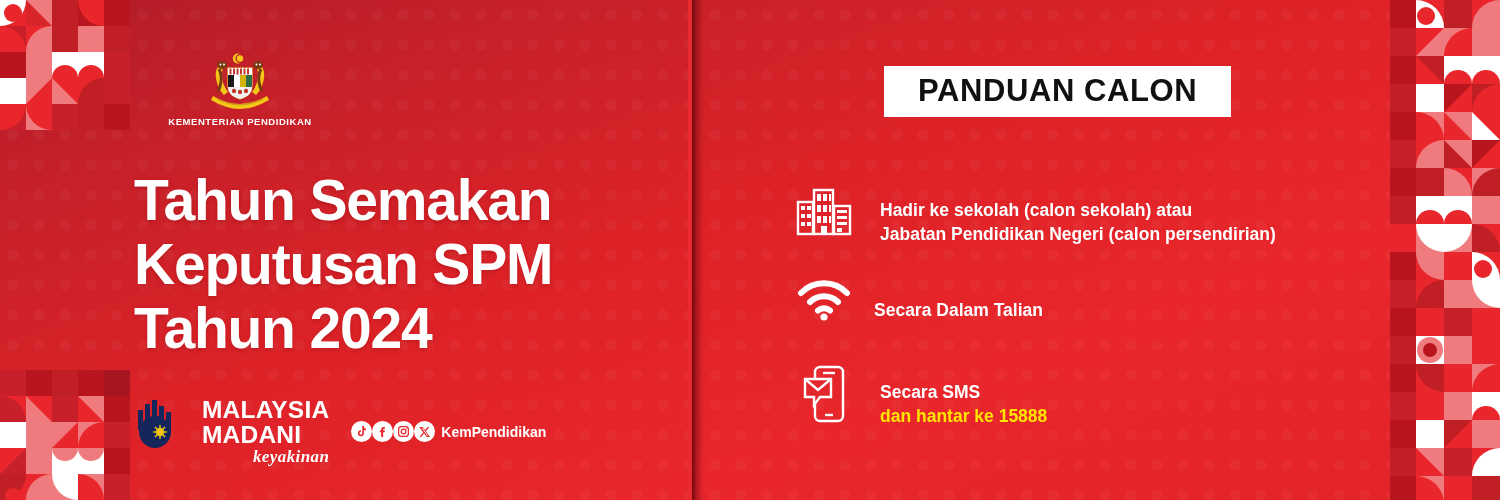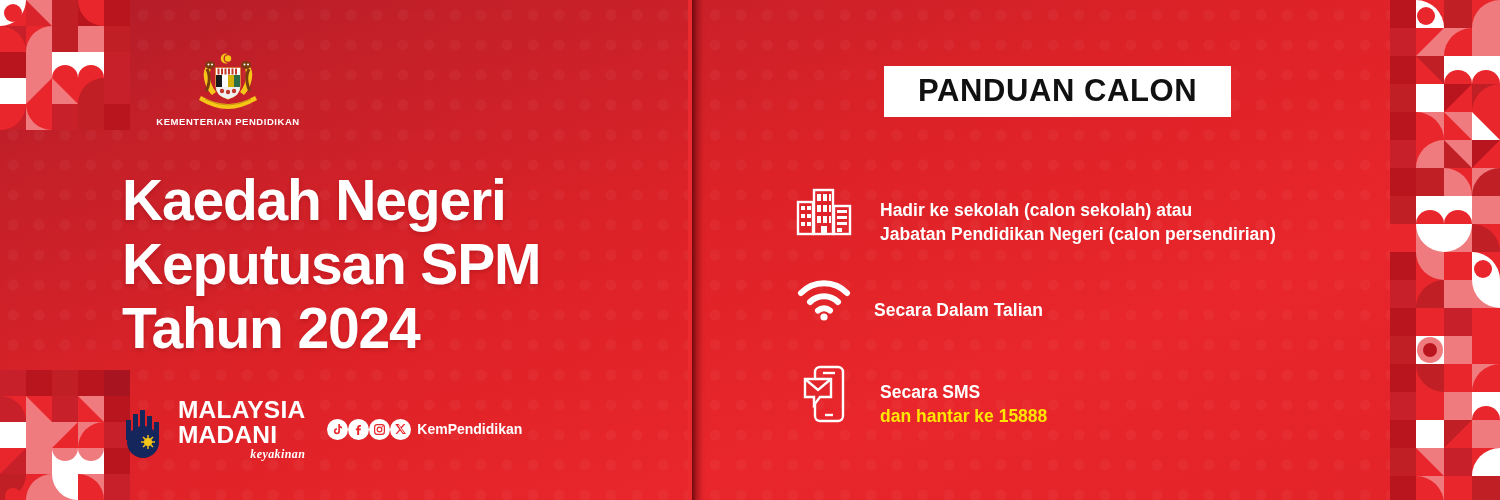--- a/index.html
+++ b/index.html
@@ -19,21 +19,21 @@
     position: absolute; inset: 0;
     opacity: .10;
     background-image:
       radial-gradient(circle at 50% 50%, rgba(255,255,255,.35) 0 5px, transparent 6px);
     background-size: 26px 30px;
     pointer-events: none;
   }
 
   
   #left-panel {
-    position: absolute; left: 0; top: 0; width: 768px; height: 500px;
+    position: absolute; left: 12px; top: 0; width: 768px; height: 500px;
   }
   #divider-shadow {
     position: absolute; left: 692px; top: 0; width: 14px; height: 500px;
     background: linear-gradient(to right, rgba(90,5,10,.85) 0%, rgba(120,10,15,.45) 35%, rgba(160,20,25,.10) 75%, rgba(200,30,35,0) 100%);
   }
   #divider-line {
     position: absolute; left: 688px; top: 0; width: 5px; height: 500px;
     background: #ea2a2e;
   }
 
@@ -58,28 +58,28 @@
     line-height: 64px;
     letter-spacing: -1.2px;
     text-shadow: 0 2px 4px rgba(110,0,6,.25);
   }
   #headline span { display: block; white-space: nowrap; }
 
   #footer-row {
     position: absolute; left: 120px; top: 398px;
     display: flex; align-items: center; gap: 22px;
   }
-  #madani-logo { display: flex; align-items: flex-end; gap: 12px; }
+  #madani-logo { display: flex; align-items: flex-start; gap: 24px; }
   #madani-wordmark { color: #fff; line-height: 1; }
   .madani-line {
     font-weight: 800; font-size: 24.5px; letter-spacing: .2px;
     display: block; white-space: nowrap;
   }
   #madani-tag {
-    display: block; text-align: right; font-size: 12px;
+    display: block; text-align: right; font-size: 17px;
     font-style: italic; font-weight: 700; font-family: "Liberation Serif", serif;
     margin-top: 1px; letter-spacing: .4px;
   }
   #social-row { display: flex; align-items: center; }
   .social-icon {
     width: 21px; height: 21px; border-radius: 50%;
     background: #ffffff; display: flex; align-items: center; justify-content: center;
   }
   #social-handle {
     color: #ffffff; font-size: 14px; font-weight: 700; margin-left: 6px; white-space: nowrap;
@@ -401,21 +401,21 @@
         <circle cx="33" cy="40" r="2.2" fill="#c0392b"></circle>
         <circle cx="39" cy="39" r="2.2" fill="#c0392b"></circle>
 
         <path d="M6 44 q14 8 27 8 q13 0 27 -8 l2 4 q-15 9 -29 9 q-14 0 -29 -9 Z" fill="#f5c518"></path>
         <path d="M10 47 q12 6 23 6 q11 0 23 -6" stroke="#b8860b" stroke-width="0.8" fill="none"></path>
       </svg>
       <div id="ministry-label">KEMENTERIAN PENDIDIKAN</div>
     </div>
 
     <h1 id="headline">
-      <span>Kaedah Negeri</span>
+      <span>Tahun Semakan</span>
       <span>Keputusan SPM</span>
       <span>Tahun 2024</span>
     </h1>
 
     <div id="footer-row">
       <div id="madani-logo">
         <svg width="46" height="52" viewBox="0 0 46 52">
           <g fill="#14265c">
             <rect x="6" y="12" width="5" height="20"></rect>
             <rect x="13" y="6" width="5" height="26"></rect>

